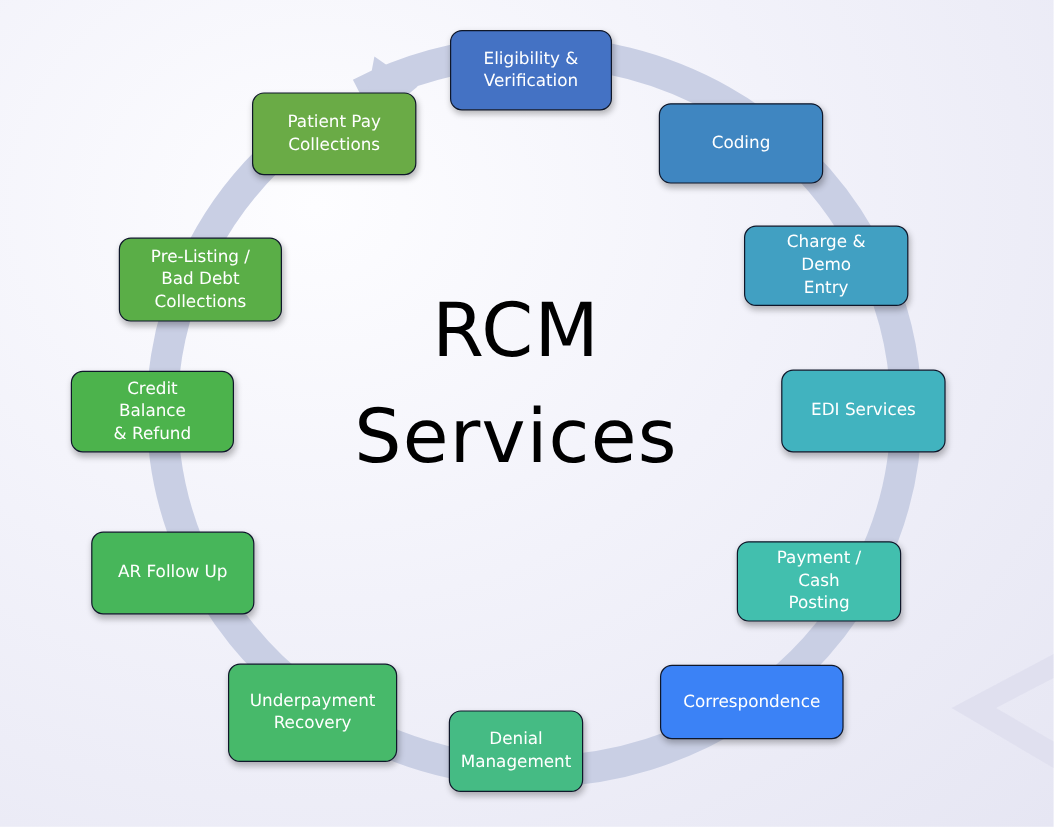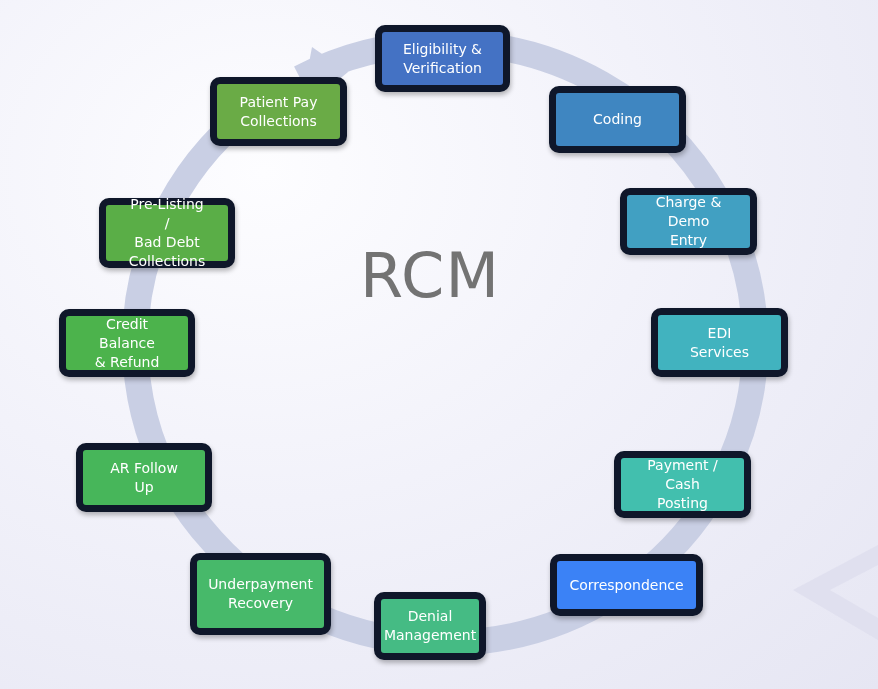--- a/index.html
+++ b/index.html
@@ -12,43 +12,44 @@
   #bg-chevron { position: absolute; left: 0; top: 0; width: 878px; height: 689px; }
   .center-title {
     position: absolute; left: 260px; top: 232px; width: 340px;
     text-align: center; color: #5b9bd5;
     font-family: "DejaVu Sans", sans-serif; font-size: 62px; line-height: 88px;
     letter-spacing: 1px;
   }
   .center-title span { display: block; }
   .node {
     position: absolute; box-sizing: border-box;
-    border: 7px solid #0f172a; border-radius: 10px;
+    border: 1px solid #0f172a; border-radius: 10px;
     box-shadow: 1px 3px 5px rgba(0,0,0,0.28);
     display: flex; align-items: center; justify-content: center;
     text-align: center; color: #ffffff;
     font-family: "DejaVu Sans", sans-serif; font-size: 14px; line-height: 19px;
     padding: 0 20px; cursor: pointer;
   }
   .node span { white-space: pre-line; }
 </style>
 </head>
 <body>
 
 <svg id="bg-chevron" viewBox="0 0 878 689">
   <polygon points="878,545 793,590 878,640 878,618 830,590 878,565" fill="#dfdfee" opacity="0.9"></polygon>
 </svg>
 
 <svg id="ring" viewBox="0 0 878 689">
   <path d="M 300 78 A 310 300 0 1 1 250 110" fill="none" stroke="#c9cfe4" stroke-width="26" stroke-linecap="butt"></path>
   <polygon points="312,47 348,72 300,112" fill="#c9cfe4"></polygon>
 </svg>
 
-<div class="center-title" style="color: #737373;">
+<div class="center-title" style="color: #000000;">
   <span>RCM</span>
+  <span>Services</span>
 </div>
 
 <div class="node" style="left: 375px; top: 25px; width: 135px; height: 67px; background: rgb(68, 114, 196);">
     <span>Eligibility &amp;
 Verification</span>
   </div>
 <div class="node" style="left: 549px; top: 86px; width: 137px; height: 67px; background: rgb(63, 134, 193);">
     <span>Coding</span>
   </div>
 <div class="node" style="left: 620px; top: 188px; width: 137px; height: 67px; background: rgb(65, 160, 194);">

